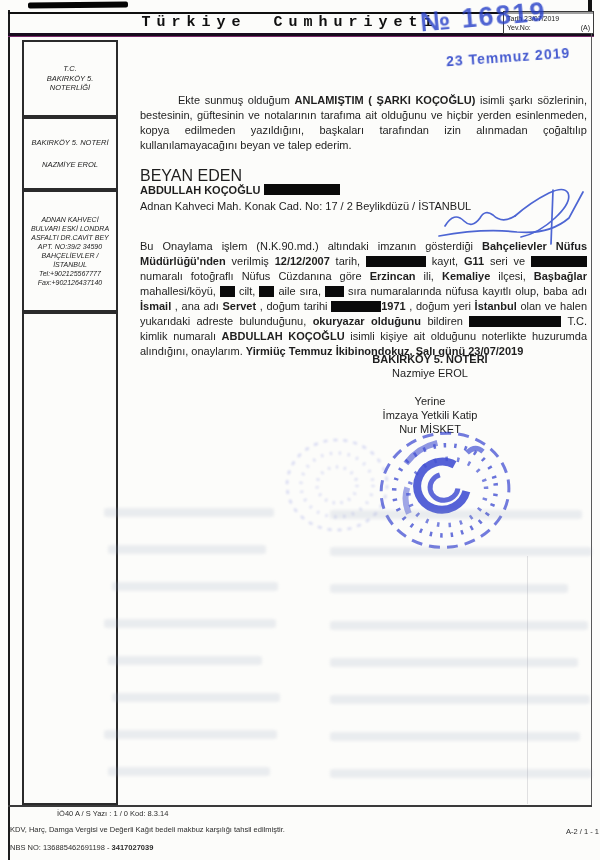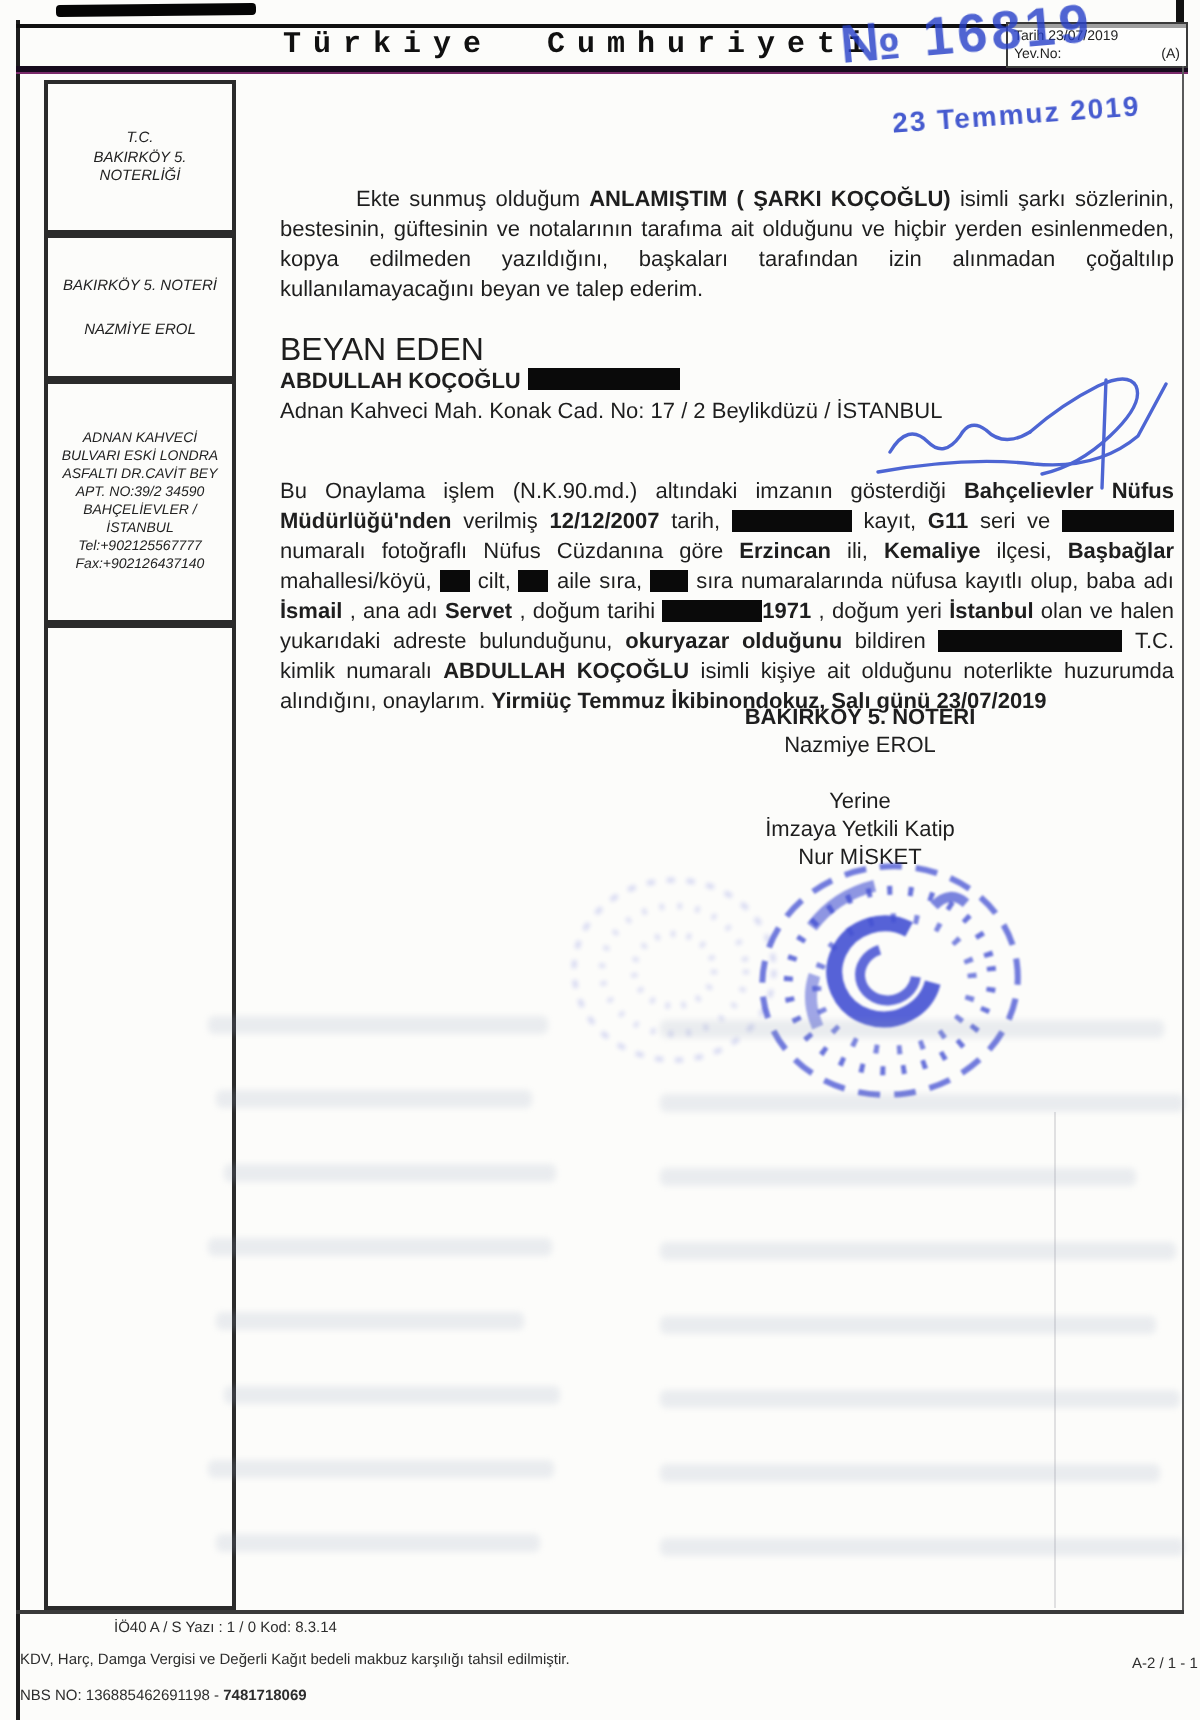--- a/index.html
+++ b/index.html
@@ -157,17 +157,17 @@
       <div class="bleed-bar" style="left: 330px; top: 695px; width: 260px;"></div>
       <div class="bleed-bar" style="left: 104px; top: 730px; width: 173px;"></div>
       <div class="bleed-bar" style="left: 330px; top: 732px; width: 250px;"></div>
       <div class="bleed-bar" style="left: 108px; top: 767px; width: 162px;"></div>
       <div class="bleed-bar" style="left: 330px; top: 769px; width: 262px;"></div>
     </div>
 
   <div class="abs footer-line f1">KDV, Harç, Damga Vergisi ve Değerli Kağıt bedeli makbuz karşılığı tahsil edilmiştir.</div>
   <div class="abs footer-line f2">İÖ40 A / S Yazı : 1 / 0  Kod: 8.3.14</div>
   <div class="abs footer-line f3">
-    <span>NBS NO:  136885462691198 - </span><span class="b">7481718069</span>
+    <span>NBS NO:  136885462691198 - </span><span class="b">3417027039</span>
   </div>
   <div class="abs page-ref">A-2 / 1 - 1</div>
 
 </div>
 
 </body></html>

